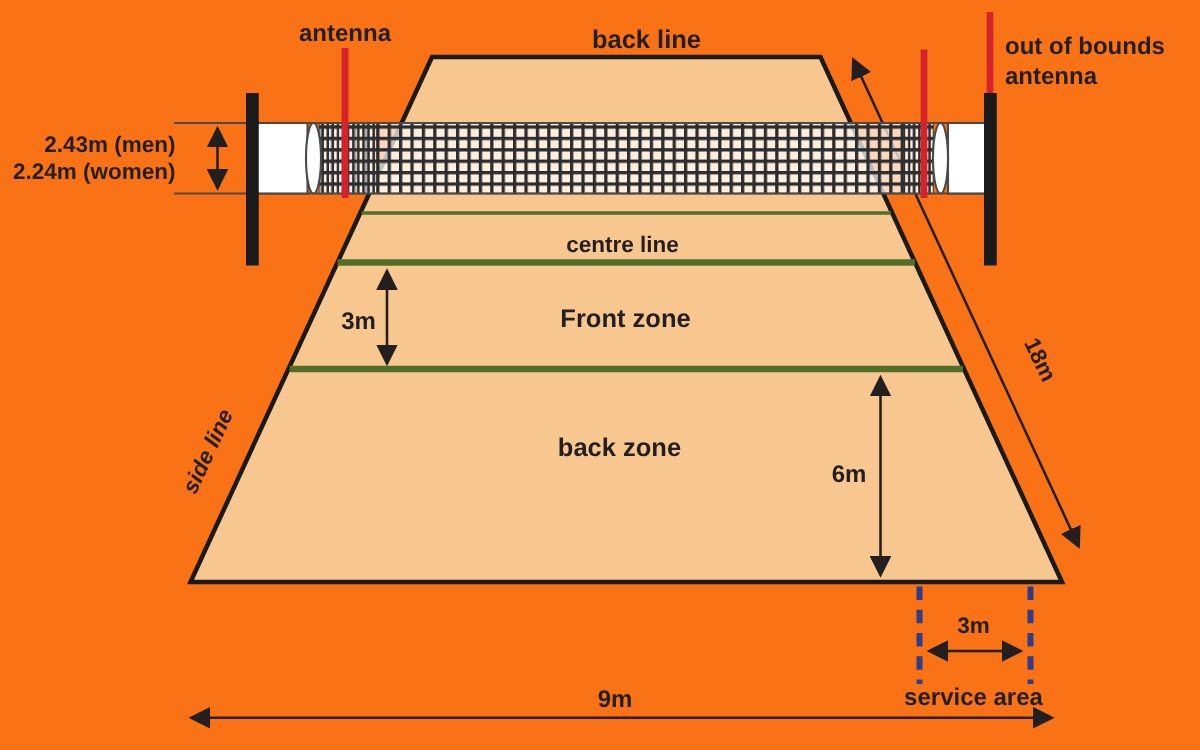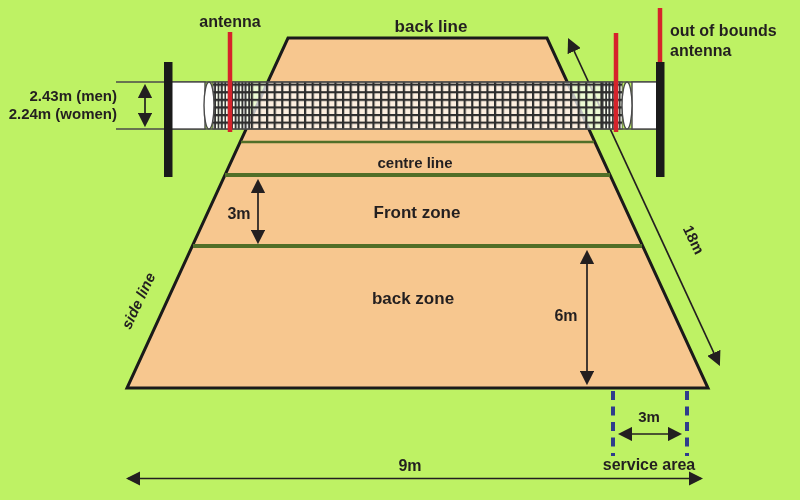--- a/index.html
+++ b/index.html
@@ -1,16 +1,16 @@
 <!DOCTYPE html>
 <html style="--court-fill: #F7C78F; --court-outline: #1A1A1A; --zone-line-green: #516F28; --antenna-red: #D6232B; --service-dash-blue: #2F3C8C; --text-color: #231F20;"><head>
 <meta charset="utf-8">
 <style>
   html,body{margin:0;padding:0;background:#ffffff;}
-  .stage{position:relative;width:800px;height:500px;background:#bef264;overflow:hidden;
+  .stage{position:relative;width:800px;height:500px;background:#f97316;overflow:hidden;
          font-family:"Liberation Sans",sans-serif;}
   svg{display:block;}
   text{font-family:"Liberation Sans",sans-serif;font-weight:bold;fill:var(--text-color,#231F20);}
   .t17{font-size:17px;}
   .t16{font-size:16px;}
   .t15{font-size:15px;}
   .italic{font-style:italic;}
   .court-poly{fill:var(--court-fill,#F7C78F);stroke:var(--court-outline,#1A1A1A);stroke-width:3;stroke-linejoin:miter;}
   .zone-line{stroke:var(--zone-line-green,#516F28);fill:none;}
   .post{fill:var(--court-outline,#1A1A1A);}

